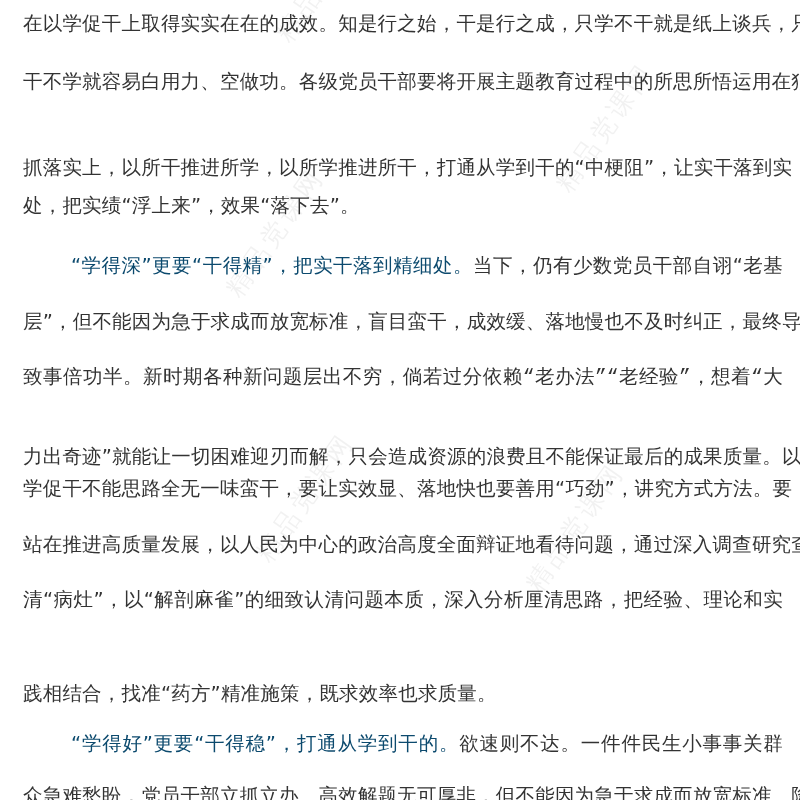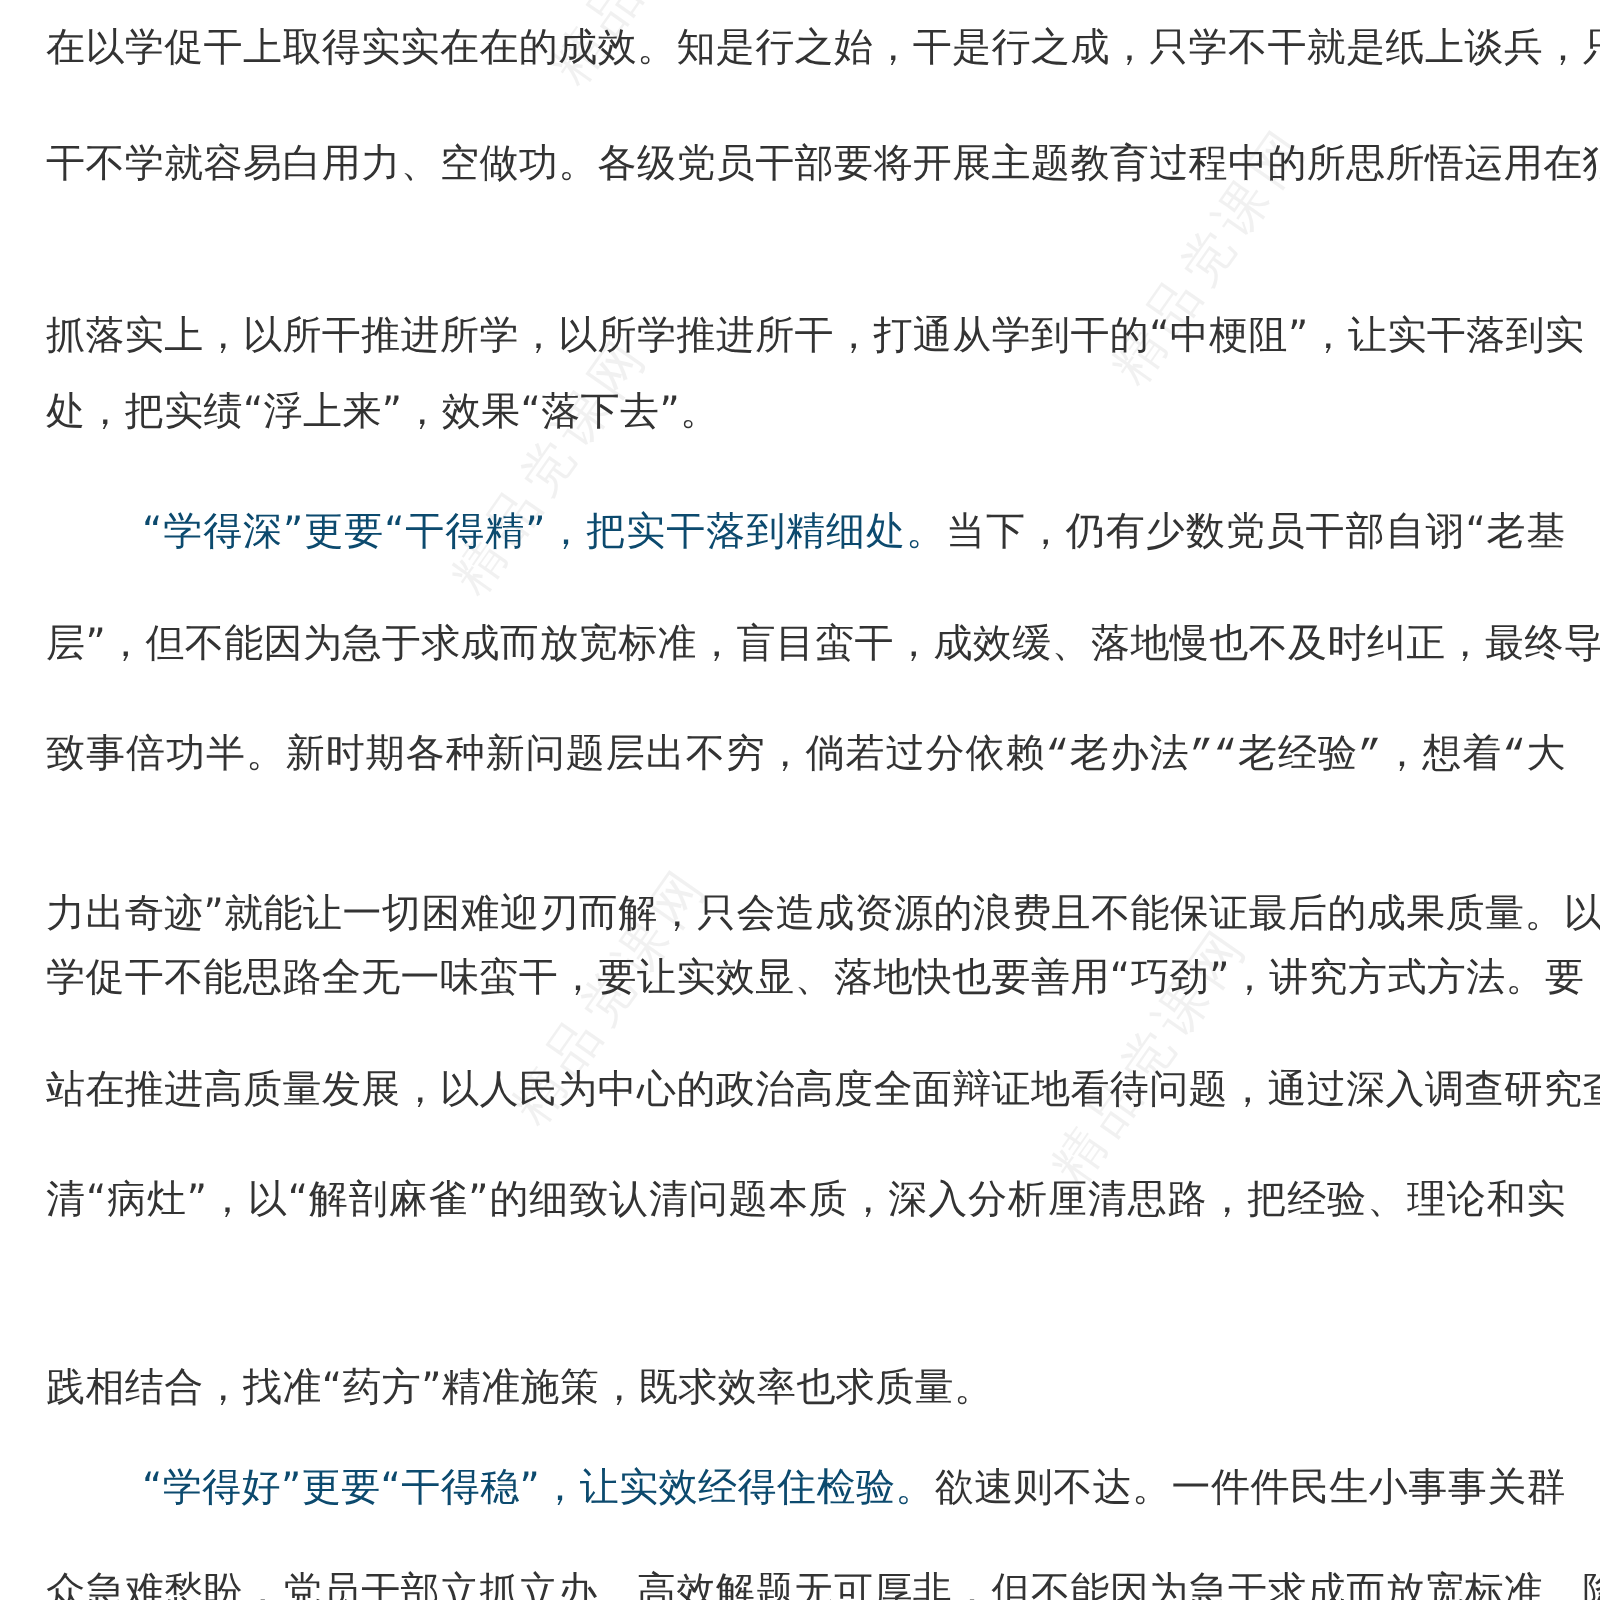--- a/index.html
+++ b/index.html
@@ -82,18 +82,18 @@
     <div class="line" style="top:366px;font-family:Liberation Mono, monospace;">致事倍功半。新时期各种新问题层出不穷，倘若过分依赖“老办法”“老经验”，想着“大</div>
     <div class="line" style="top:445px;">力出奇迹”就能让一切困难迎刃而解，只会造成资源的浪费且不能保证最后的成果质量。以</div>
     <div class="line" style="top:477px;">学促干不能思路全无一味蛮干，要让实效显、落地快也要善用“巧劲”，讲究方式方法。要</div>
     <div class="line" style="top:533px;">站在推进高质量发展，以人民为中心的政治高度全面辩证地看待问题，通过深入调查研究查</div>
     <div class="line" style="top:588px;">清“病灶”，以“解剖麻雀”的细致认清问题本质，深入分析厘清思路，把经验、理论和实</div>
     <div class="line last" style="top:644px;margin-top:38px;">践相结合，找准“药方”精准施策，既求效率也求质量。</div>
   </div>
 
   <div>
     <div class="line indent" style="top:732px;">
-      <span class="bold">“学得好”更要“干得稳”，让实效经得住检验。</span><span>欲速则不达。一件件民生小事事关群</span>
+      <span class="bold">“学得好”更要“干得稳”，打通从学到干的。</span><span>欲速则不达。一件件民生小事事关群</span>
     </div>
     <div class="line" style="top:784px;">众急难愁盼，党员干部立抓立办、高效解题无可厚非，但不能因为急于求成而放宽标准、降</div>
   </div>
 
 </div>
 
 </body></html>

